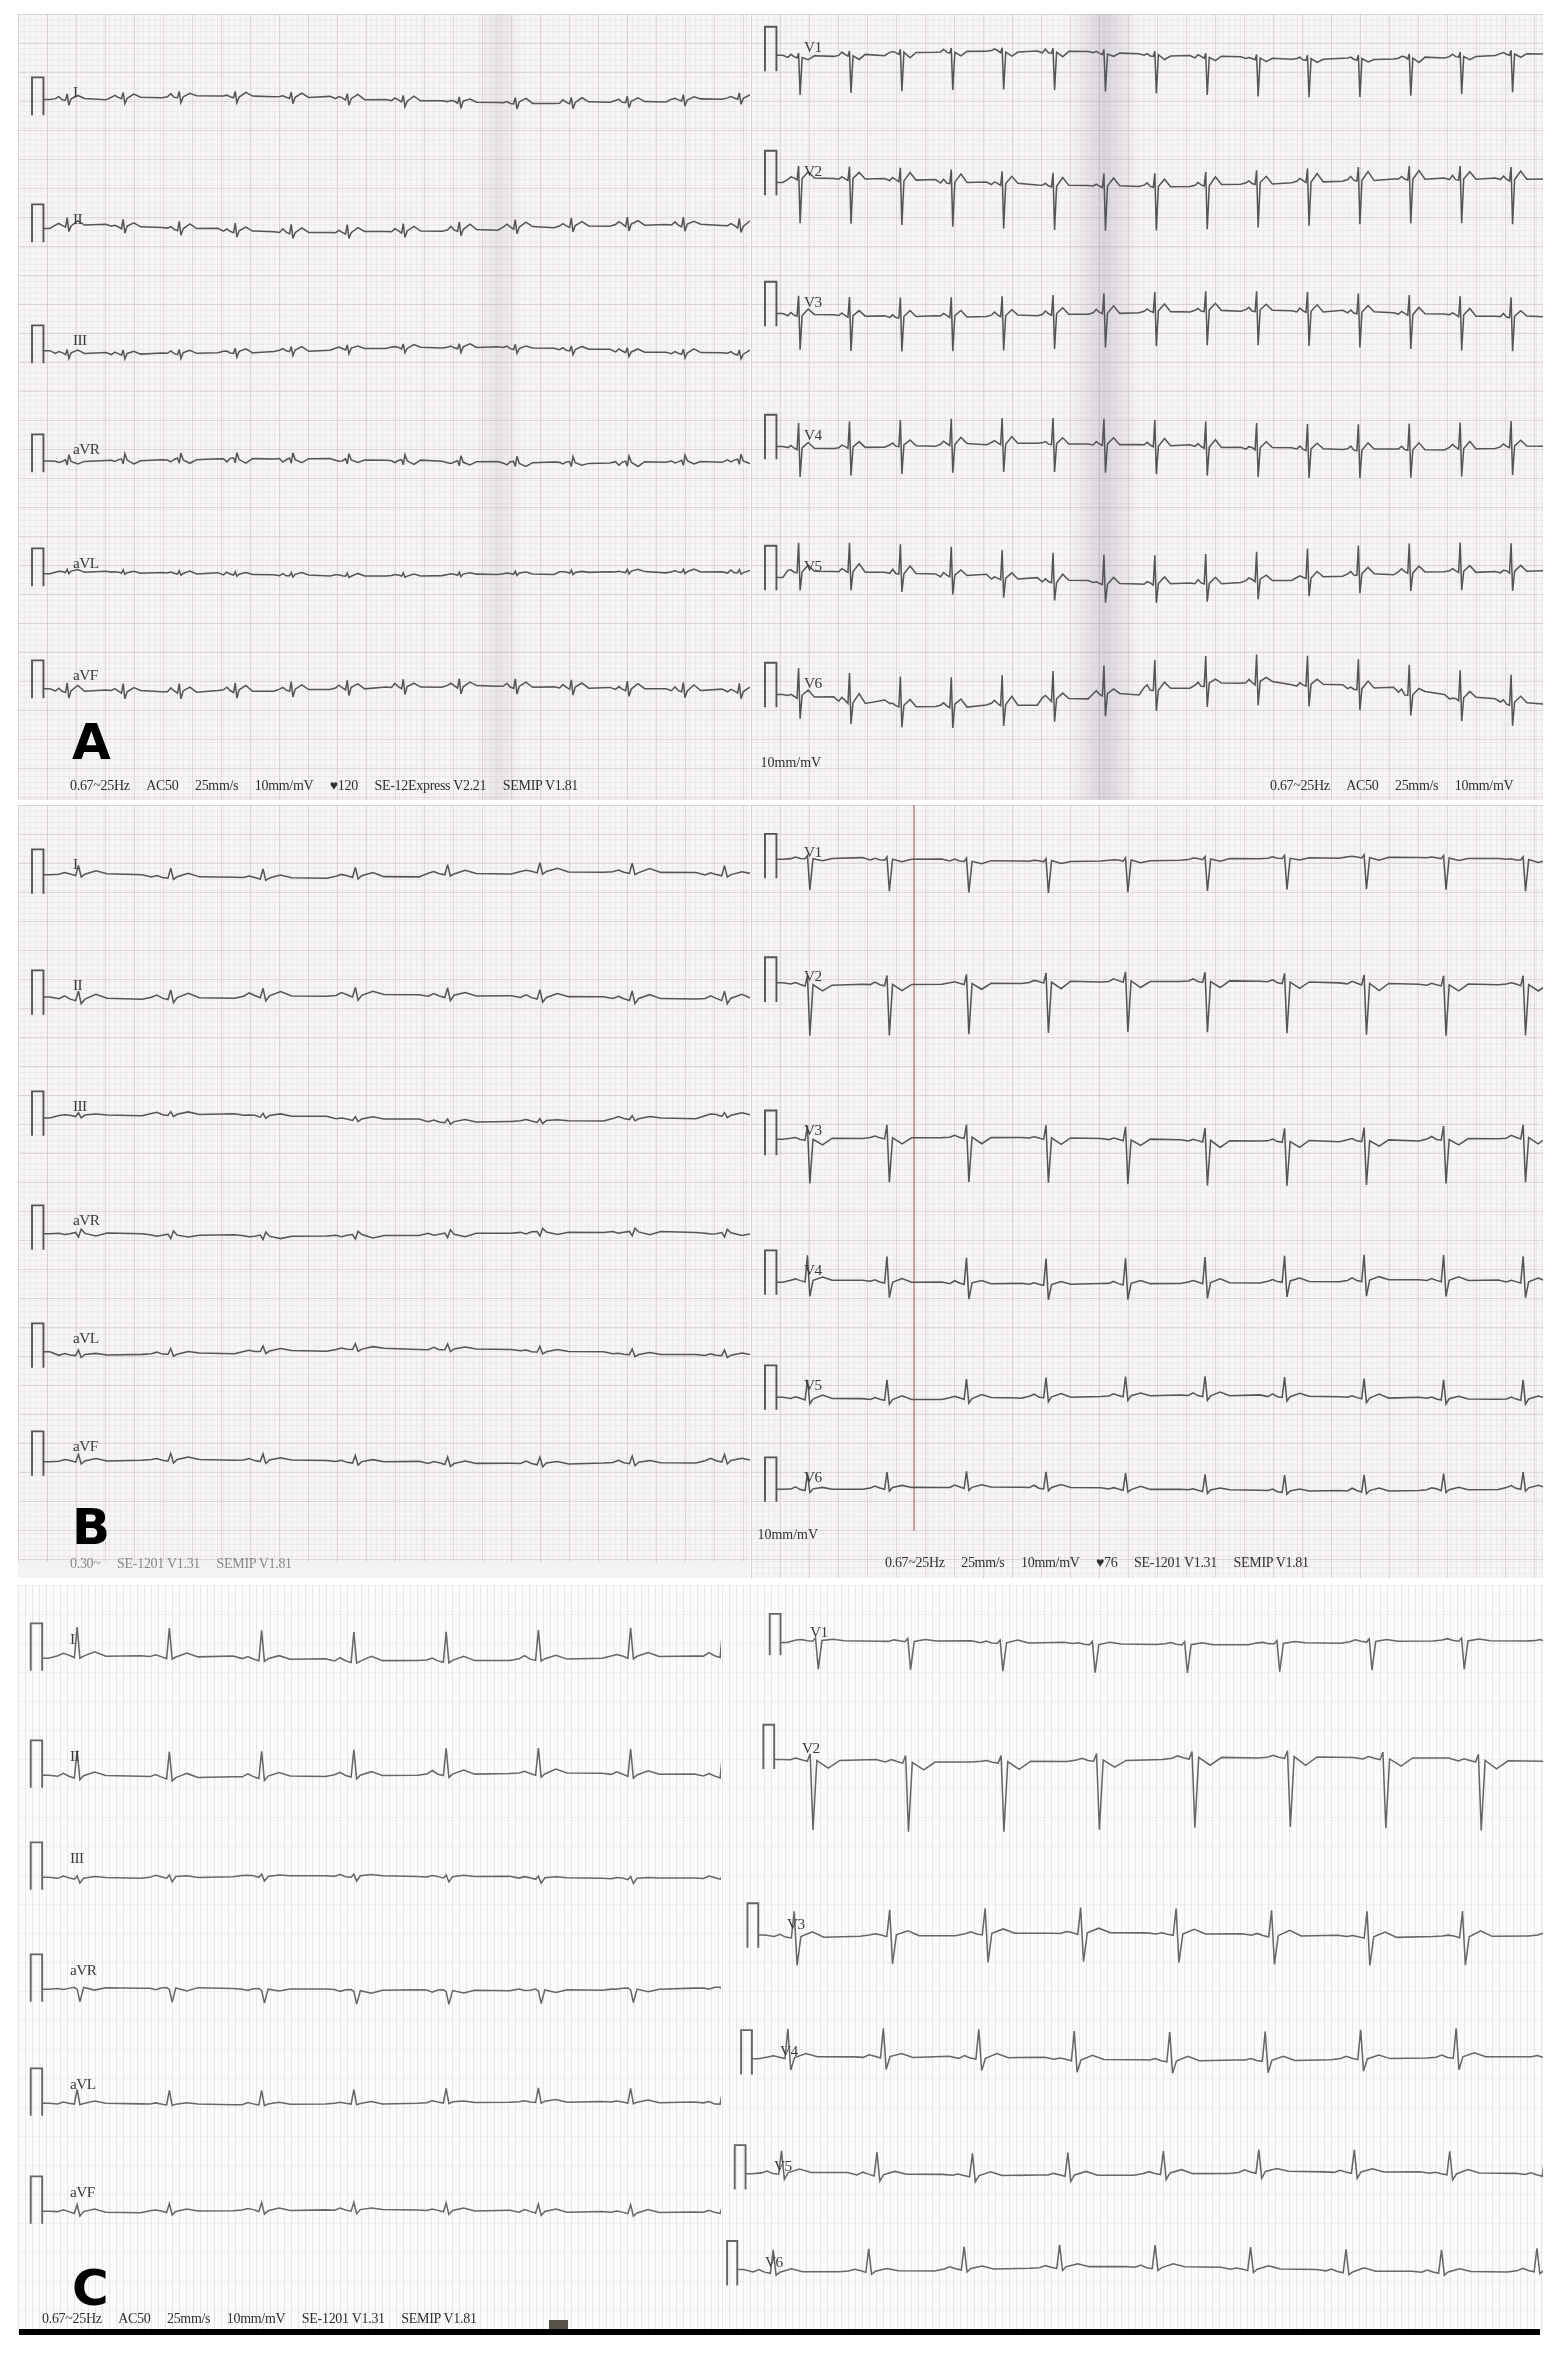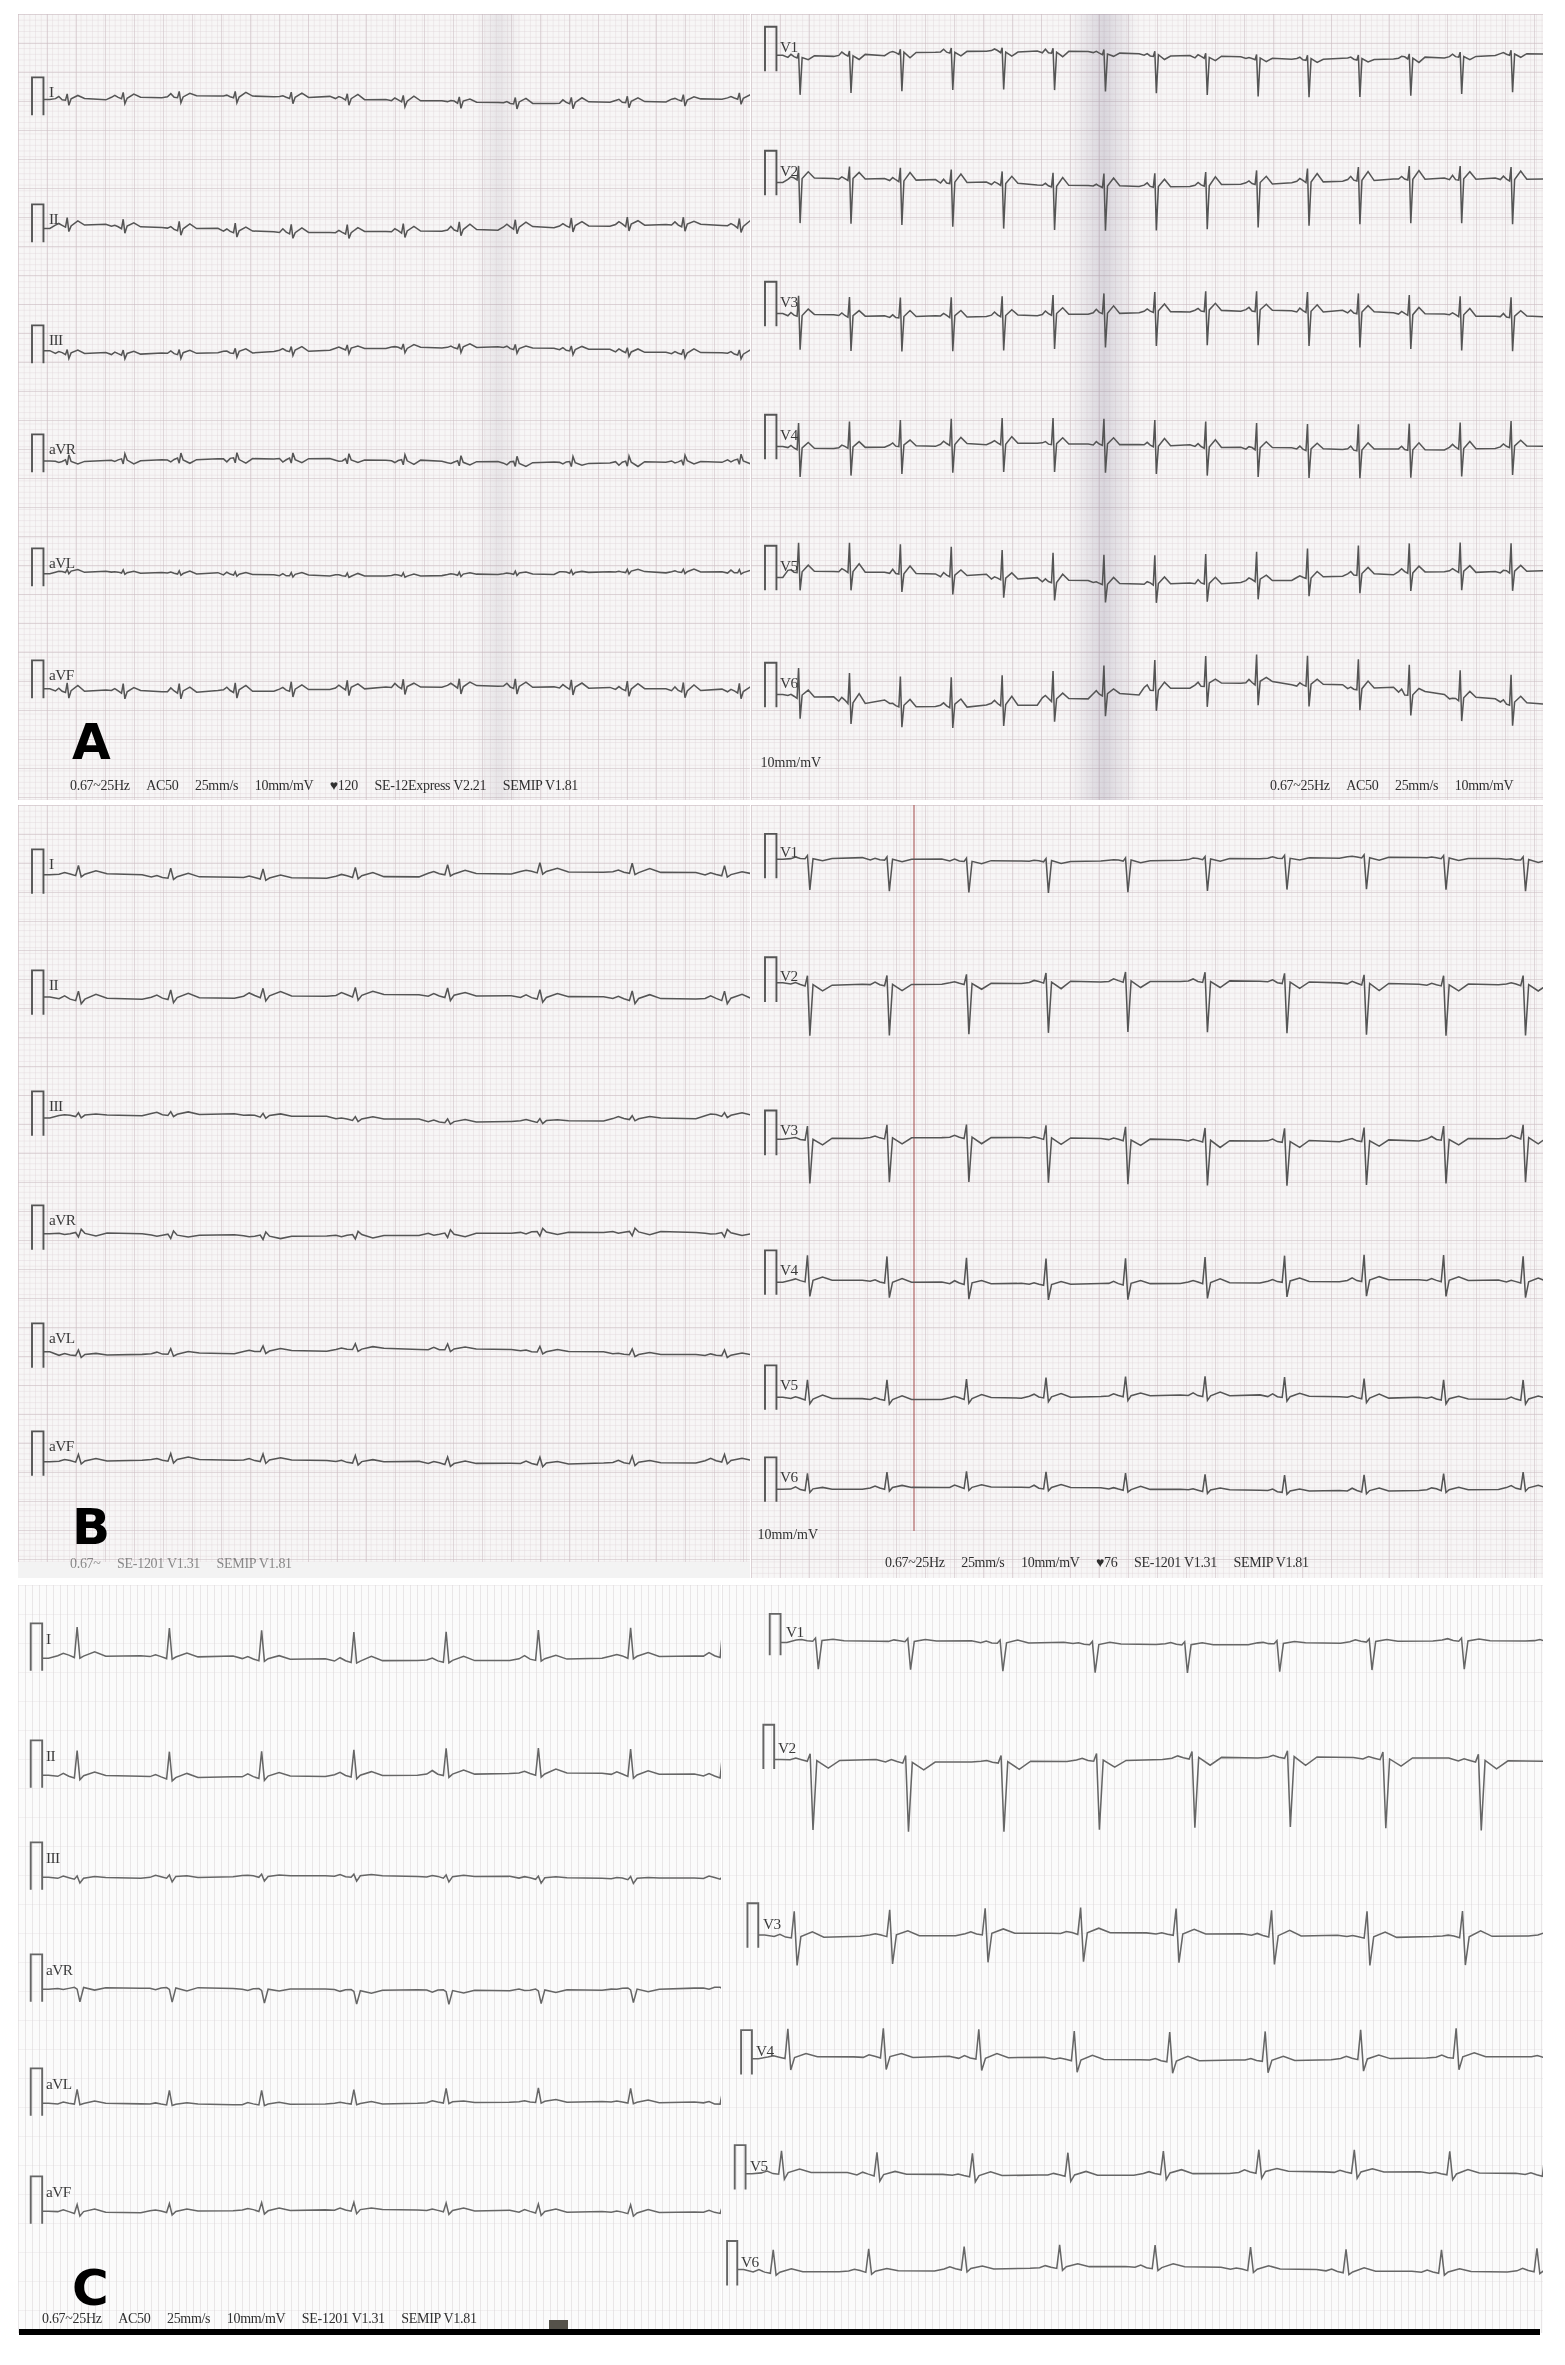--- a/index.html
+++ b/index.html
@@ -18,21 +18,21 @@
     .sheet.light {
       background-color: #fbfbfb;
       background-image:
         linear-gradient(to right, rgba(215,210,212,0.5) 0.6px, transparent 0.6px),
         linear-gradient(to bottom, rgba(225,220,222,0.35) 0.6px, transparent 0.6px);
       background-size: 7px 7px, 29px 29px;
     }
     .fold { position: absolute; top: 0; bottom: 0; width: 45px; background: linear-gradient(to right, rgba(0,0,0,0), rgba(120,110,130,0.12), rgba(0,0,0,0)); }
     .lead { position: absolute; left: 0; right: 0; height: 95px; }
     .lead svg { position: absolute; left: 0; top: 0; width: 100%; height: 100%; overflow: visible; }
-    .lead-label { position: absolute; font-size: 15.3px; color: #3a3a3a; font-family: "Liberation Serif", serif; letter-spacing: -0.6px; }
+    .lead-label { position: absolute; font-size: 15.3px; color: #3a3a3a; font-family: "Liberation Serif", serif; letter-spacing: -0.6px; padding-left: 24px; }
     .panel-letter { position: absolute; font-family: "DejaVu Sans", sans-serif; font-weight: bold; font-size: 50px; color: #000; line-height: 1; }
     .footer { position: absolute; font-size: 14px; color: #2f2f2f; white-space: nowrap; font-family: "Liberation Serif", serif; letter-spacing: -0.3px; }
     .footer span { margin-right: 16.5px; }
     .scale-note { position: absolute; font-size: 14px; color: #2f2f2f; font-family: "Liberation Serif", serif; }
     .bottom-rule { position: absolute; left: 19px; top: 2329px; width: 1521px; height: 5.7px; background: #000; }
     .marker { position: absolute; width: 1.9px; background: rgba(170,90,90,0.55); }
     .gap { position: absolute; background: #ffffff; }
   </style>
 </head>
 <body>
@@ -176,21 +176,21 @@
   </div>
   <div class="lead" style="top:601px;">
     <svg viewBox="0 0 1150 150" preserveAspectRatio="none">
       <path d="M22,110 L22,40 L40,40 L40,110" fill="none" stroke="#555" stroke-width="3"></path>
       <path id="pB6" d="M40,88 L50,88 L64.5,87.32856764395954 L73.2,84.59997539430249 L81.9,85.96346133394583 L90.6,88.63654089498836 L94.95,76.63654089498836 L99.30000000000001,91.63654089498836 L105.1,86.74618595671676 L122.5,82.86790234903499 L139.9,86.95206730102402 L195,85.77028575095544 L209.5,84.43910465943486 L218.2,82.85505973488068 L226.9,85.65321645641703 L235.6,87.05555699139646 L239.95,75.05555699139646 L244.3,90.05555699139646 L250.1,84.30888346601922 L267.5,80.66773977603295 L284.9,84.39027921361868 L340,85.72958819852951 L354.5,85.31867079353371 L363.2,82.91003739161327 L371.9,86.21076612961053 L380.6,87.73177093070792 L384.95,75.73177093070792 L389.3,90.73177093070792 L395.1,85.28875824209338 L412.5,81.69339644511122 L429.9,85.23332271397267 L485,86.08754939435676 L499.5,87.66493261745393 L508.2,85.72183419495737 L516.9,88.9634065543538 L525.6,90.14679990140455 L529.95,78.14679990140455 L534.3,93.14679990140455 L540.1,87.82792130058151 L557.5,84.67957596450469 L574.9,87.91960511402458 L630,87.4307247985239 L644.5,90.65740309955423 L653.2,87.5070001503087 L661.9,89.60916921752406 L670.6,92.44929267431418 L674.95,80.44929267431418 L679.3,95.44929267431418 L685.1,90.88366338762008 L702.5,86.95393945072021 L719.9,90.59160234509608 L775,90.49418293494519 L789.5,90.82112425163623 L798.2,86.93872541761704 L806.9,90.747170204997 L815.6,92.8741678044483 L819.95,80.8741678044483 L824.3,95.8741678044483 L830.1,90.09213762612183 L847.5,87.634121508152 L864.9,91.62620827084062 L920,90.02518803764447 L934.5,89.15754904850233 L943.2,85.61105556427736 L951.9,89.67515878787133 L960.6,91.09571777278217 L964.95,79.09571777278217 L969.3,94.09571777278217 L975.1,88.89924143533361 L992.5,86.09194548197284 L1009.9,89.43228327346803 L1065,89.91408197031303 L1079.5,86.5053385772112 L1088.2,82.73302204771876 L1096.9,86.4169812383909 L1105.6,88.47729502439914 L1109.95,76.47729502439914 L1114.3,91.47729502439914 L1120.1,85.92141368009187 L1137.5,82.64755394072287 L1154.9,86.47811806966664 L1210,86.55508137556512" fill="none" stroke="#555" stroke-width="2.4"></path>
     </svg>
     <span class="lead-label" style="left:31px; top:31px;">aVF</span>
   </div>
   <div class="panel-letter" style="left:54px; top:697px;">B</div>
   <div class="footer" style="left:52px; top:751px; opacity:0.55;">
-    <span>0.67~</span><span>SE-1201 V1.31</span><span>SEMIP V1.81</span>
+    <span>0.30~</span><span>SE-1201 V1.31</span><span>SEMIP V1.81</span>
   </div>
 </div>
 
 <div class="sheet" style="left:751px; top:805px; width:792px; height:773px;">
   <div class="marker" style="left:162px; top:0; height:726px;"></div>
   <div class="lead" style="top:12.7px; height:127px;">
     <svg viewBox="0 0 1245 200" preserveAspectRatio="none">
       <path d="M22,95 L22,25 L40,25 L40,95" fill="none" stroke="#555" stroke-width="3"></path>
       <path id="pBV1" d="M40,65 L50,65 L62.5,63.98902798760949 L70,61.444592116553245 L77.5,63.64655542245174 L85,64.13751907128577 L88.75,59.13751907128576 L92.5,113.13751907128577 L97.5,64.10726358431731 L112.5,67.15387709597712 L127.5,63.706149043850914 L175,62.387536218062166 L187.5,66.16579124559283 L195,63.346149613219715 L202.5,65.85932691088776 L210,66.33366675999612 L213.75,61.33366675999612 L217.5,115.33366675999612 L222.5,64.92137252131299 L237.5,69.00759508647074 L252.5,64.96367361870668 L300,64.4501019451813 L312.5,67.72261006519973 L320,64.73270094311468 L327.5,67.58795643008312 L335,68.33631033954815 L338.75,63.33631033954815 L342.5,117.33631033954815 L347.5,68.31924072363594 L362.5,71.99445505834102 L377.5,67.16298215024774 L425,67.63346397466475 L437.5,68.2326547849367 L445,66.65889792622615 L452.5,67.14635505928513 L460,68.9840522472138 L463.75,63.984052247213796 L467.5,117.9840522472138 L472.5,66.98514964090378 L487.5,71.61355327602038 L502.5,68.39576349549912 L550,67.73301486724124 L562.5,66.42521726557409 L570,65.77995834925036 L577.5,66.22677762222705 L585,67.90124607215846 L588.75,62.90124607215846 L592.5,116.90124607215846 L597.5,66.0928355783313 L612.5,70.29788530398288 L627.5,67.46538358930523 L675,66.36693537256998 L687.5,65.51467146306123 L695,63.01395987184038 L702.5,63.895449926710064 L710,65.71584601724504 L713.75,60.71584601724504 L717.5,114.71584601724504 L722.5,64.63445026964558 L737.5,68.07663991299265 L752.5,63.882512683911706 L800,64.30515500215589 L812.5,63.2807469899659 L820,60.955446921378794 L827.5,63.33950899270938 L835,63.695236016029 L838.75,58.695236016029 L842.5,112.695236016029 L847.5,63.50083443852557 L862.5,65.98880597487674 L877.5,62.612065577071526 L925,63.54962559078894 L937.5,61.11131009876447 L945,60.25154500960124 L952.5,61.576450702331 L960,63.011232938270645 L963.75,58.011232938270645 L967.5,112.01123293827064 L972.5,62.52429878189204 L987.5,66.45928677914856 L1002.5,61.78264926200178 L1050,62.37710227983443 L1062.5,62.43390041916068 L1070,61.36683080324847 L1077.5,62.55233320379717 L1085,64.06051221614285 L1088.75,59.06051221614285 L1092.5,113.06051221614285 L1097.5,62.910160707226524 L1112.5,67.06377010366 L1127.5,63.784766331369184 L1175,63.77068025455163 L1187.5,64.93013053342628 L1195,64.1310650327404 L1202.5,66.0228431534537 L1210,66.23456297512723 L1213.75,61.23456297512723 L1217.5,115.23456297512723 L1222.5,65.45114390791187 L1237.5,70.07646112327538 L1252.5,66.15188121929732 L1300,65.6341943194345" fill="none" stroke="#555" stroke-width="2.4"></path>
     </svg>

